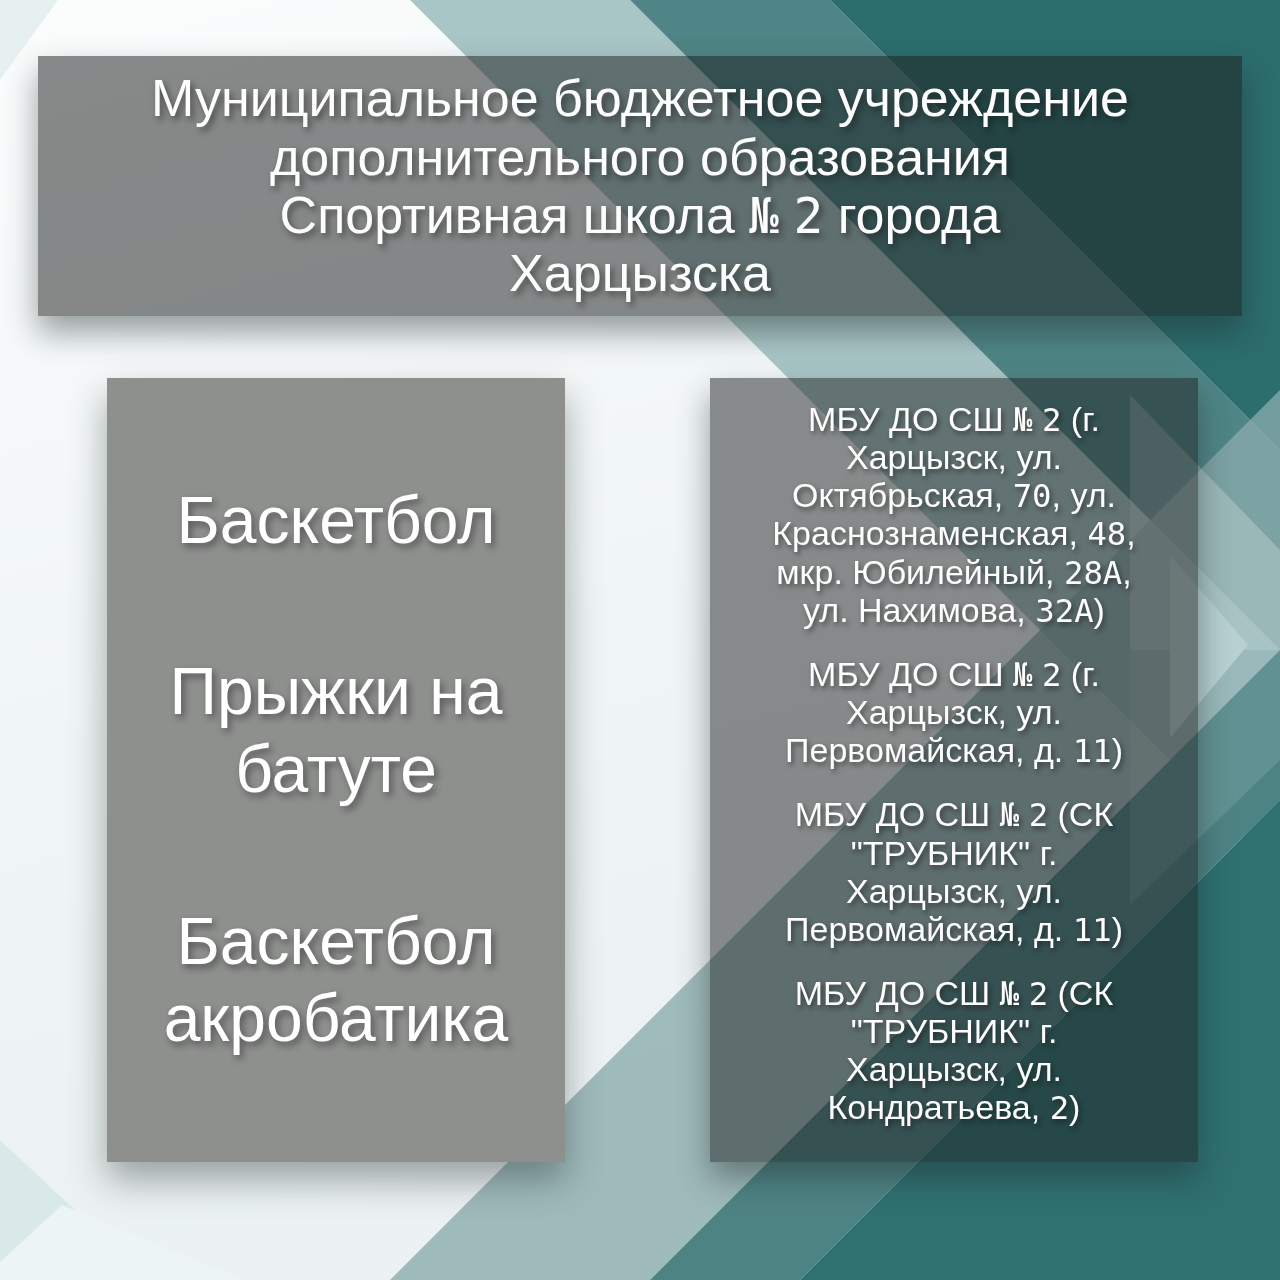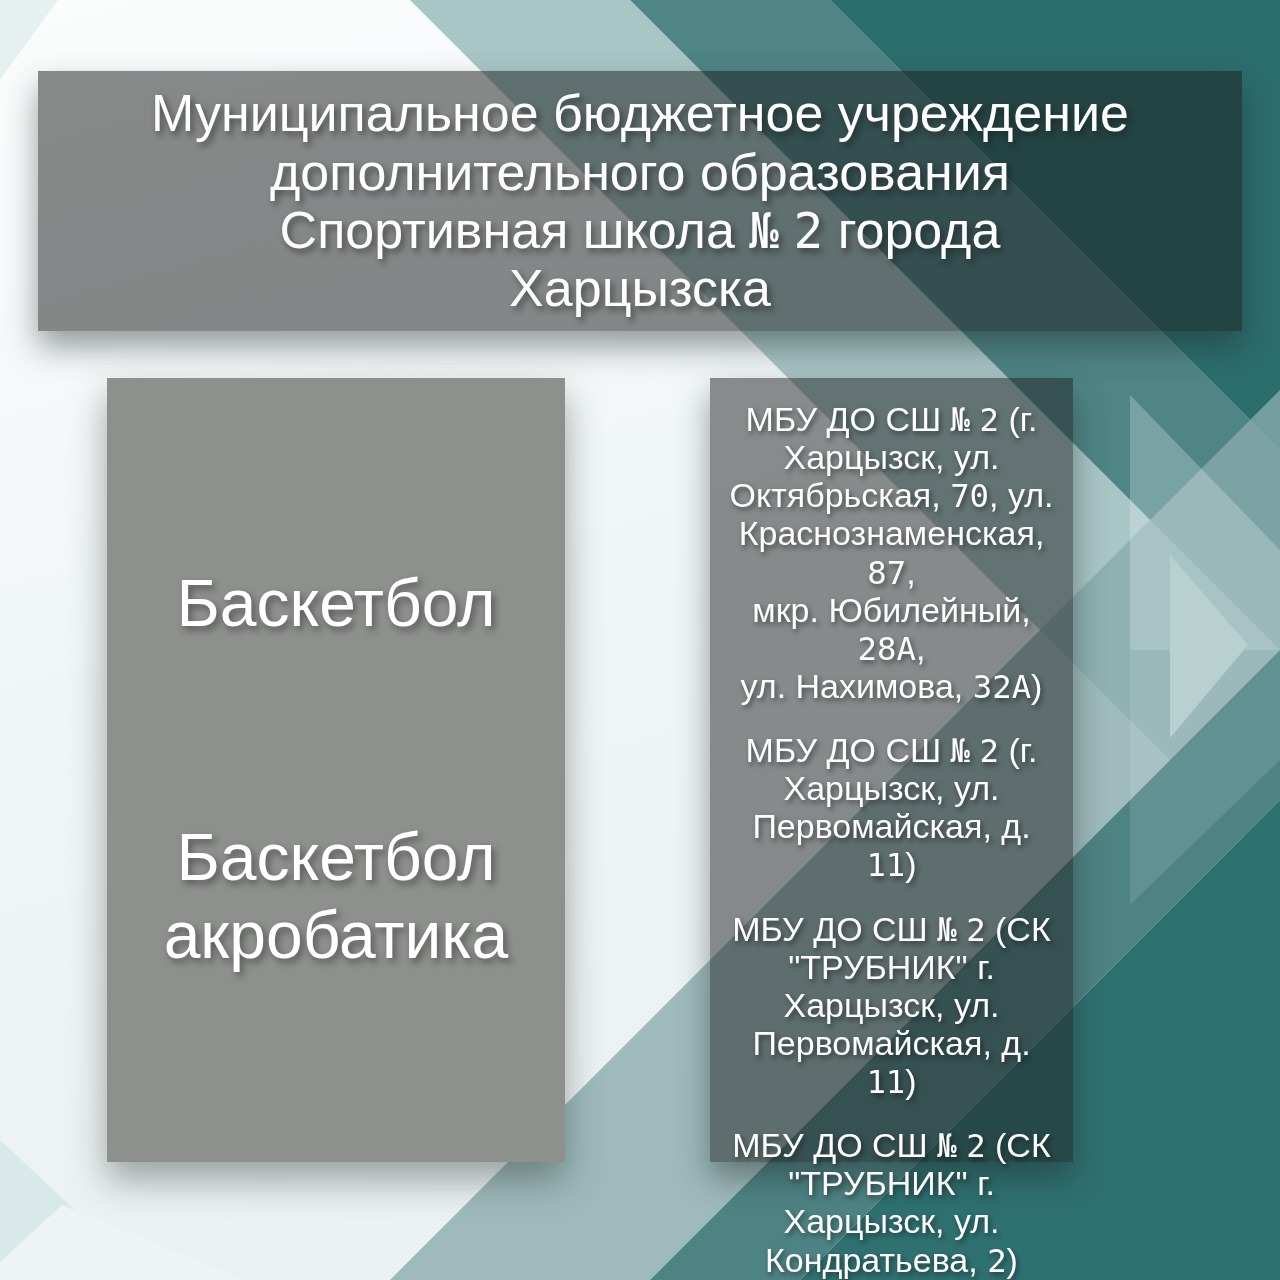--- a/index.html
+++ b/index.html
@@ -22,37 +22,37 @@
   .wash1{background:rgba(240,248,248,0.26);clip-path:polygon(1130px 395px,1280px 550px,1280px 650px,1130px 650px);}
   .wash2{background:rgba(240,248,248,0.12);clip-path:polygon(1130px 650px,1280px 650px,1280px 760px,1130px 905px);}
   .accent{background:#b8d0d0;clip-path:polygon(1170px 555px,1248px 645px,1170px 738px);}
   
   .c0{background:#e7f0f0;clip-path:polygon(0 0,58px 0,0 80px);}
   .c1{background:#d9e8e8;clip-path:polygon(0 1140px,150px 1280px,0 1280px);}
   .c2{background:#ecf4f4;clip-path:polygon(62px 1205px,245px 1280px,0 1280px,0 1262px);}
 
   .panel{position:absolute;box-sizing:border-box;}
   .header-box{
-    left:38px;top:71px;width:1204px;height:260px;
+    left:38px;top:56px;width:1204px;height:260px;
     background:rgba(28,30,30,0.52);
     box-shadow:0 16px 30px rgba(30,42,42,0.45);
     display:flex;align-items:center;justify-content:center;
   }
   .header-title{
     white-space:pre-line;text-align:center;
     font-size:52px;line-height:1.12;color:#fdfdfd;
     text-shadow:3px 4px 6px rgba(15,15,15,0.5);
   }
   .sports-box{
     left:107px;top:378px;width:458px;height:784px;
     background:#8e908e;
     box-shadow:0 18px 34px rgba(40,50,50,0.42);
   }
   .address-box{
-    left:710px;top:378px;width:363px;height:784px;
+    left:710px;top:378px;width:488px;height:784px;
     background:rgba(30,32,32,0.50);
     box-shadow:0 16px 30px rgba(30,42,42,0.45);
   }
   .list{display:flex;flex-direction:column;width:100%;height:100%;box-sizing:border-box;}
   .sports-box .list{justify-content:space-evenly;align-items:center;padding:10px 8px;}
   .address-box .list{justify-content:flex-start;align-items:center;gap:26px;padding:22px 14px;}
   .sport-item{
     white-space:pre-line;text-align:center;
     font-size:66px;line-height:1.18;color:#ffffff;
     text-shadow:3px 4px 7px rgba(15,15,15,0.45);
@@ -86,32 +86,34 @@
     <div class="header-title">Муниципальное бюджетное учреждение
 дополнительного образования
 Спортивная школа <span class="tw">№</span> <span class="tw">2</span> города
 Харцызска</div>
   </header>
 
   <section class="panel sports-box">
     <div class="list">
 
     <div class="sport-item">Баскетбол</div>
+        <div class="sport-item">Прыжки на
+батуте</div>
         <div class="sport-item">Баскетбол
 акробатика</div>
       </div>
   </section>
 
   <section class="panel address-box">
     <div class="list">
 
     <div class="addr-item">МБУ ДО СШ <span class="tw">№</span> <span class="tw">2</span> (г.
 Харцызск, ул.
 Октябрьская, <span class="tw">70</span>, ул.
-Краснознаменская, <span class="tw">87</span>,
+Краснознаменская, <span class="tw">48</span>,
 мкр. Юбилейный, <span class="tw">28А</span>,
 ул. Нахимова, <span class="tw">32А</span>)</div>
         <div class="addr-item">МБУ ДО СШ <span class="tw">№</span> <span class="tw">2</span> (г.
 Харцызск, ул.
 Первомайская, д. <span class="tw">11</span>)</div>
         <div class="addr-item">МБУ ДО СШ <span class="tw">№</span> <span class="tw">2</span> (СК
 "ТРУБНИК" г.
 Харцызск, ул.
 Первомайская, д. <span class="tw">11</span>)</div>
         <div class="addr-item">МБУ ДО СШ <span class="tw">№</span> <span class="tw">2</span> (СК

